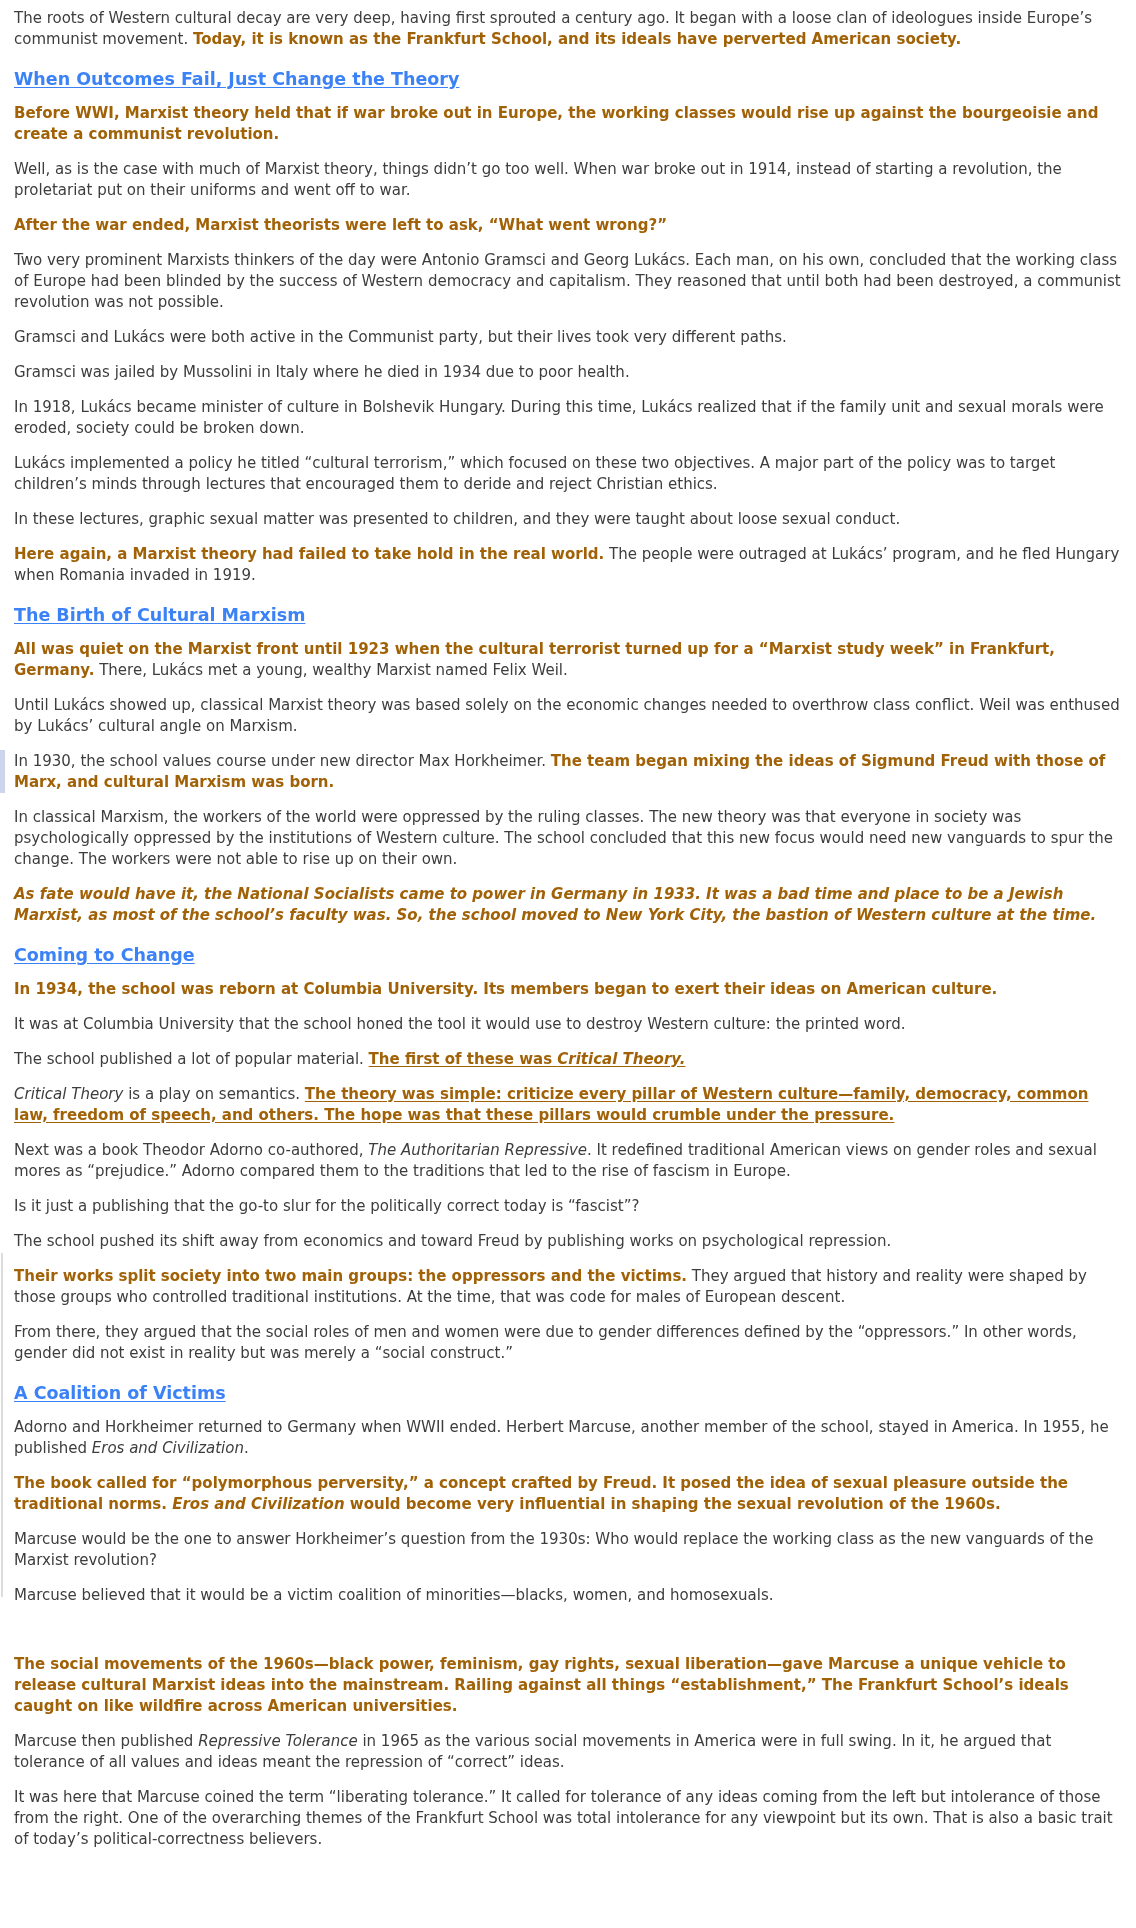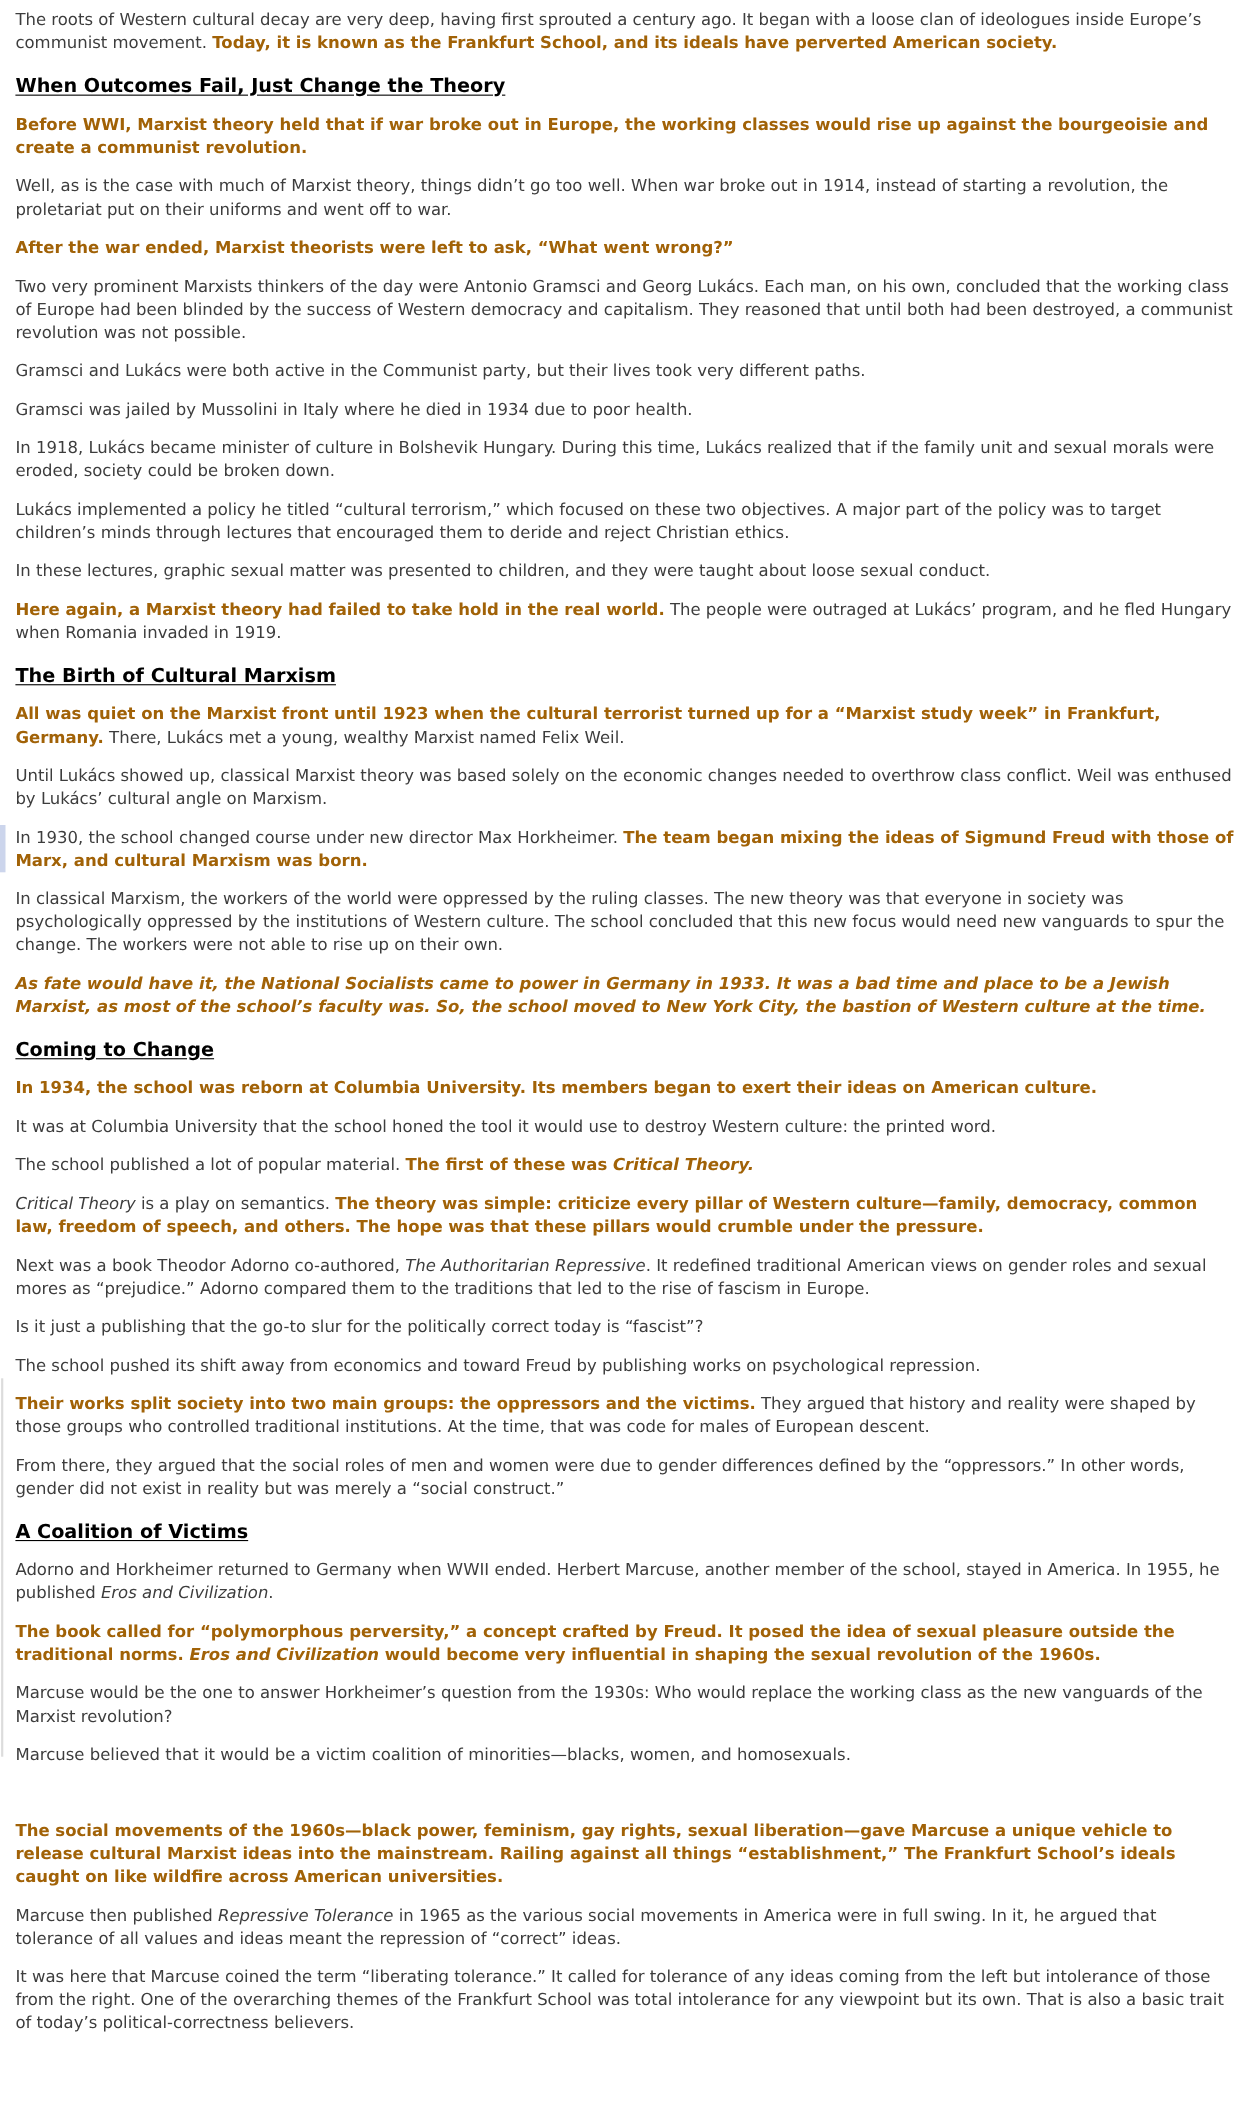--- a/index.html
+++ b/index.html
@@ -20,28 +20,28 @@
     color: #3d3d3d;
     -webkit-font-smoothing: antialiased;
   }
   .page p {
     margin: 0 0 14px 0;
   }
   .page h2 {
     font-size: 17.5px;
     line-height: 1.25;
     font-weight: bold;
-    color: #000000;
+    color: #3b82f6;
     text-decoration: underline;
     text-underline-offset: 2px;
     margin: 19px 0 12px 0;
   }
   .run-b { font-weight: bold; color: #a16207; }
   .run-i { font-style: italic; }
-  .run-u { text-underline-offset: 2px; }
+  .run-u { text-decoration: underline; text-underline-offset: 2px; }
   .section-gap { height: 34px; }
   
   .selection-bar {
     position: absolute;
     left: 0;
     top: 750px;
     width: 5px;
     height: 43px;
     background: #ccd5ec;
   }
@@ -69,21 +69,21 @@
     <p><span>Two very prominent Marxists thinkers of the day were Antonio Gramsci and Georg Lukács. Each man, on his own, concluded that the working class of Europe had been blinded by the success of Western democracy and capitalism. They reasoned that until both had been destroyed, a communist revolution was not possible.</span></p>
     <p><span>Gramsci and Lukács were both active in the Communist party, but their lives took very different paths.</span></p>
     <p><span>Gramsci was jailed by Mussolini in Italy where he died in 1934 due to poor health.</span></p>
     <p><span>In 1918, Lukács became minister of culture in Bolshevik Hungary. During this time, Lukács realized that if the family unit and sexual morals were eroded, society could be broken down.</span></p>
     <p><span>Lukács implemented a policy he titled “cultural terrorism,” which focused on these two objectives. A major part of the policy was to target children’s minds through lectures that encouraged them to deride and reject Christian ethics.</span></p>
     <p><span>In these lectures, graphic sexual matter was presented to children, and they were taught about loose sexual conduct.</span></p>
     <p><span class="run-b">Here again, a Marxist theory had failed to take hold in the real world.</span><span> The people were outraged at Lukács’ program, and he fled Hungary when Romania invaded in 1919.</span></p>
     <h2><span>The Birth of Cultural Marxism</span></h2>
     <p><span class="run-b">All was quiet on the Marxist front until 1923 when the cultural terrorist turned up for a “Marxist study week” in Frankfurt, Germany.</span><span> There, Lukács met a young, wealthy Marxist named Felix Weil.</span></p>
     <p><span>Until Lukács showed up, classical Marxist theory was based solely on the economic changes needed to overthrow class conflict. Weil was enthused by Lukács’ cultural angle on Marxism.</span></p>
-    <p><span>In 1930, the school changed course under new director Max Horkheimer. </span><span class="run-b">The team began mixing the ideas of Sigmund Freud with those of Marx, and cultural Marxism was born.</span></p>
+    <p><span>In 1930, the school values course under new director Max Horkheimer. </span><span class="run-b">The team began mixing the ideas of Sigmund Freud with those of Marx, and cultural Marxism was born.</span></p>
     <p><span>In classical Marxism, the workers of the world were oppressed by the ruling classes. The new theory was that everyone in society was psychologically oppressed by the institutions of Western culture. The school concluded that this new focus would need new vanguards to spur the change. The workers were not able to rise up on their own.</span></p>
     <p><span class="run-b run-i">As fate would have it, the National Socialists came to power in Germany in 1933. It was a bad time and place to be a Jewish Marxist, as most of the school’s faculty was. So, the school moved to New York City, the bastion of Western culture at the time.</span></p>
     <h2><span>Coming to Change</span></h2>
     <p><span class="run-b">In 1934, the school was reborn at Columbia University. Its members began to exert their ideas on American culture.</span></p>
     <p><span>It was at Columbia University that the school honed the tool it would use to destroy Western culture: the printed word.</span></p>
     <p><span>The school published a lot of popular material. </span><span class="run-b run-u">The first of these was </span><span class="run-b run-i run-u">Critical Theory.</span></p>
     <p><span class="run-i">Critical Theory</span><span> is a play on semantics. </span><span class="run-b run-u">The theory was simple: criticize every pillar of Western culture—family, democracy, common law, freedom of speech, and others. The hope was that these pillars would crumble under the pressure.</span></p>
     <p><span>Next was a book Theodor Adorno co-authored, </span><span class="run-i">The Authoritarian Repressive</span><span>. It redefined traditional American views on gender roles and sexual mores as “prejudice.” Adorno compared them to the traditions that led to the rise of fascism in Europe.</span></p>
     <p><span>Is it just a publishing that the go-to slur for the politically correct today is “fascist”?</span></p>
     <p><span>The school pushed its shift away from economics and toward Freud by publishing works on psychological repression.</span></p>

